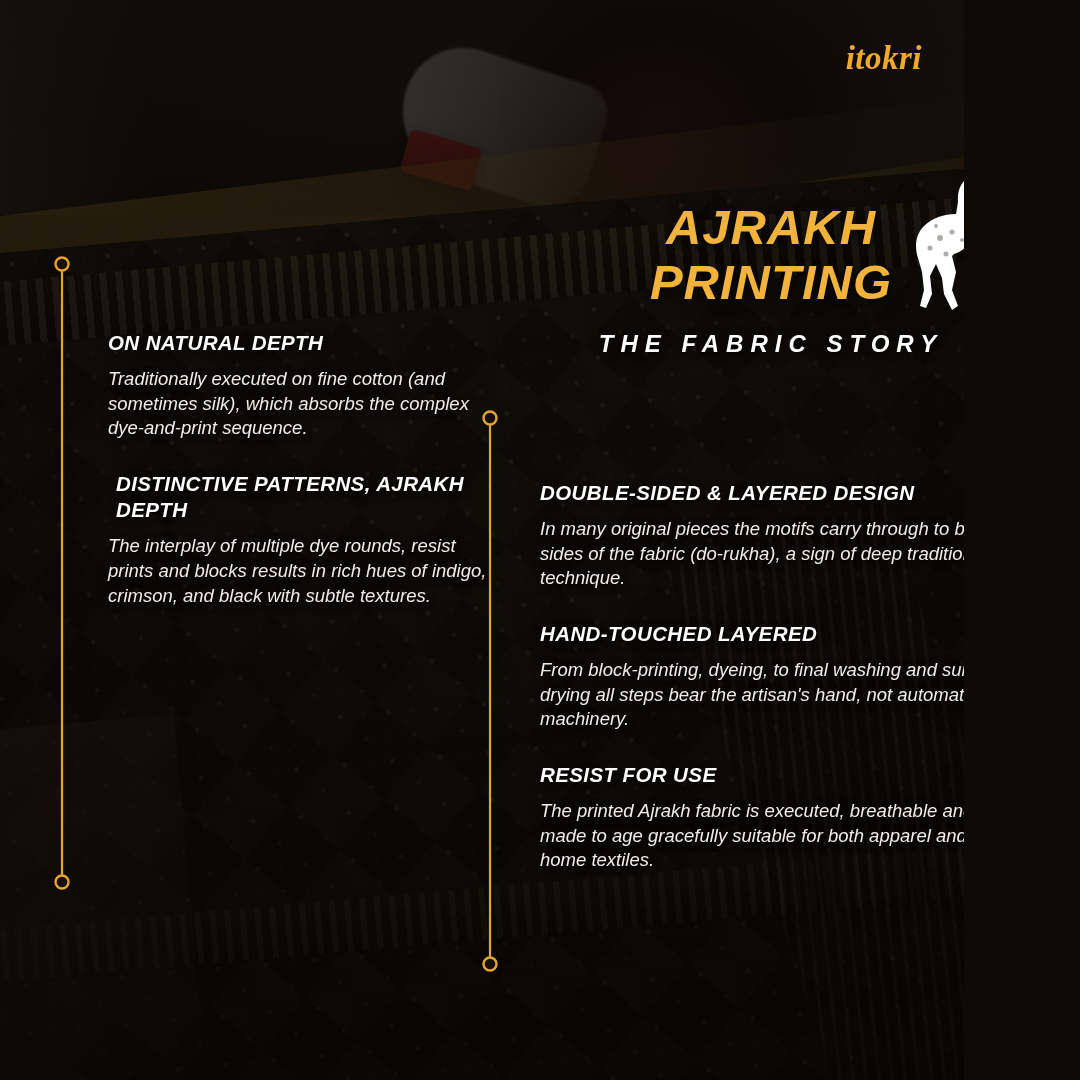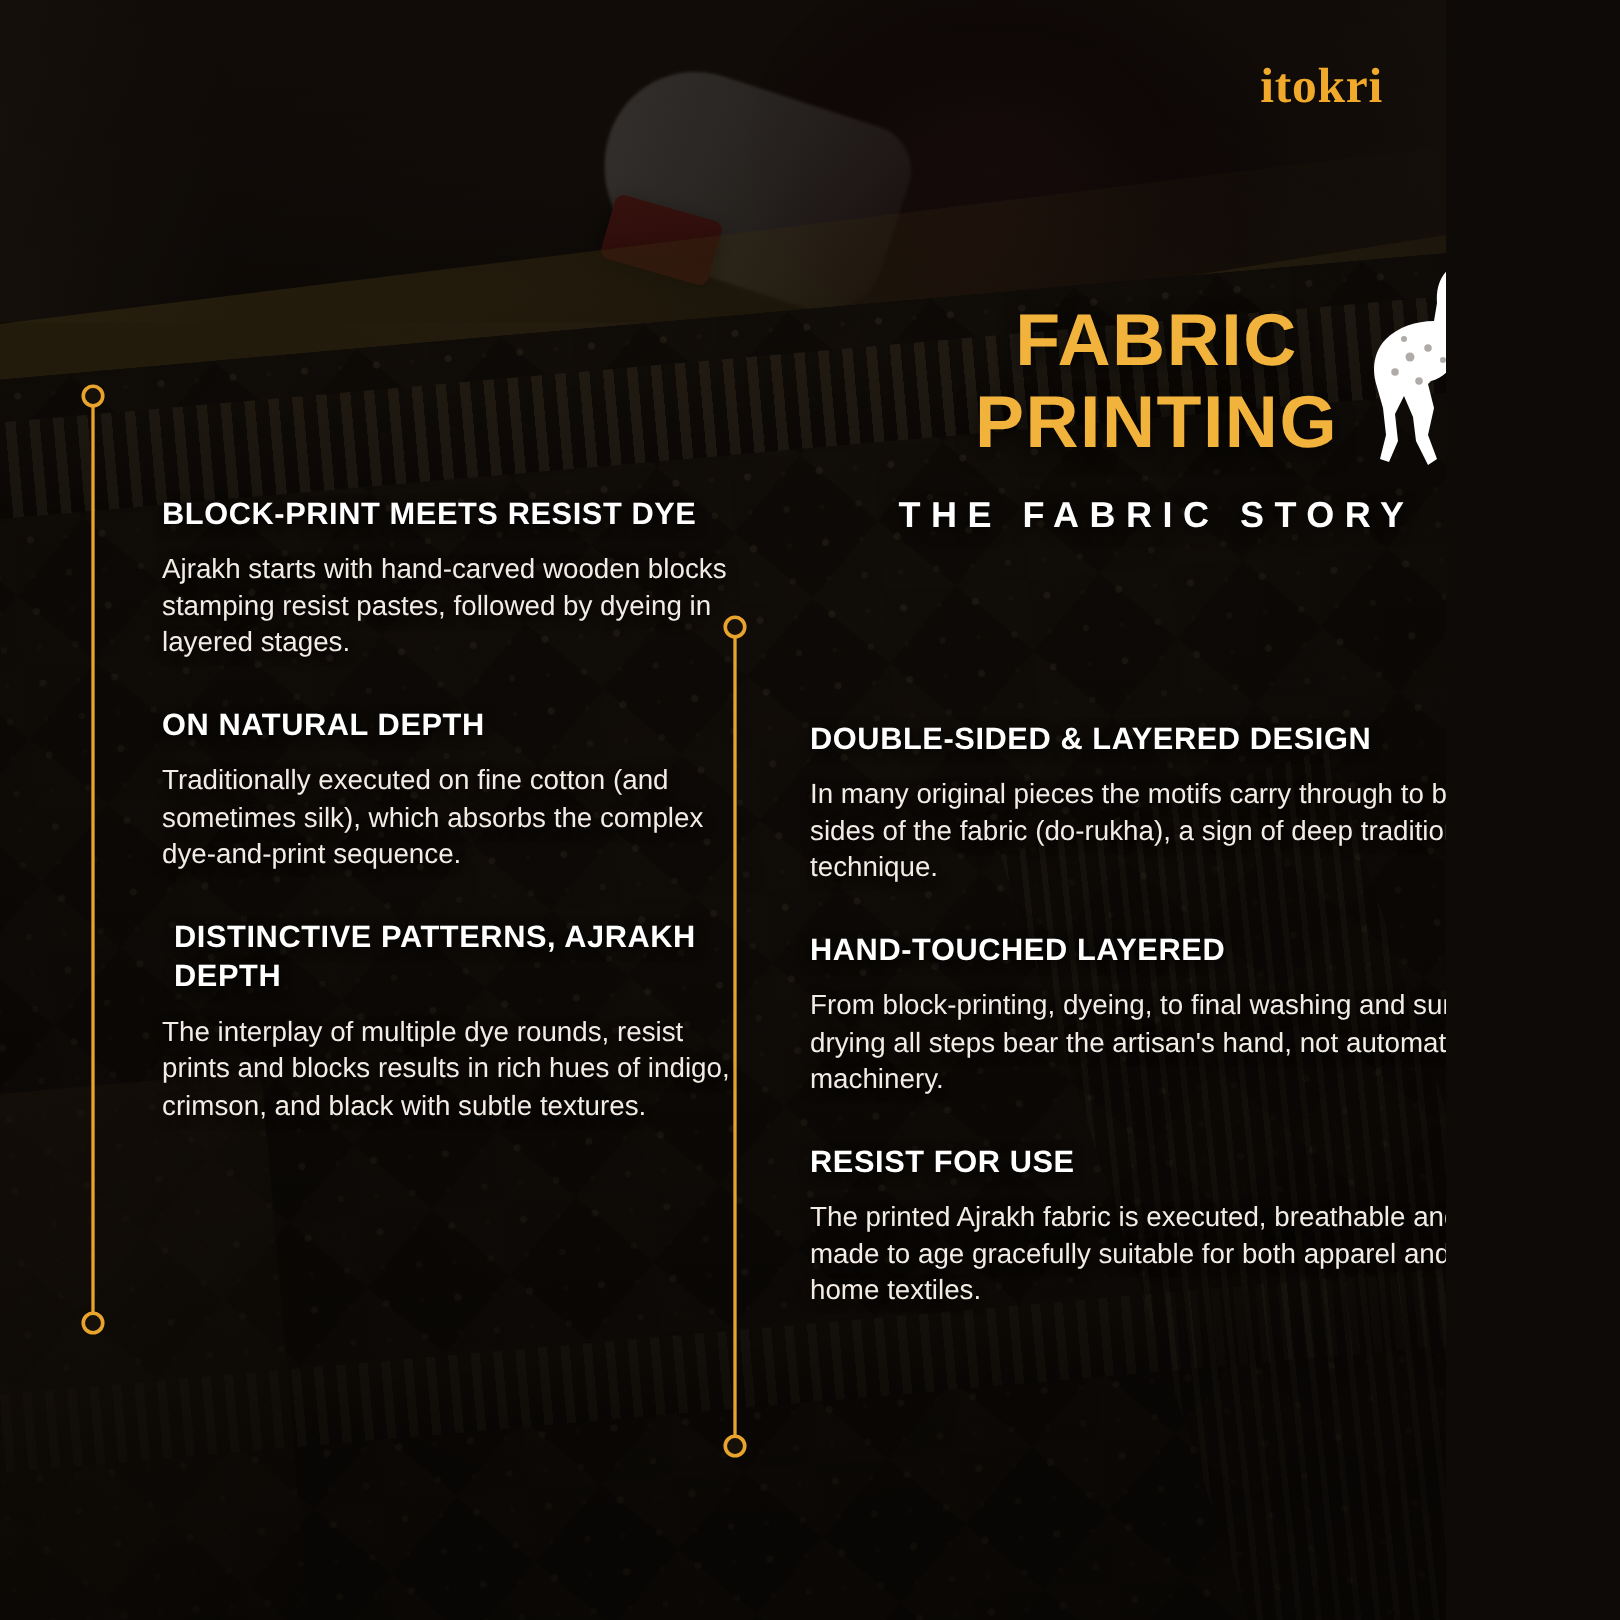--- a/index.html
+++ b/index.html
@@ -7,20 +7,21 @@
     padding: 0;
     background: #0d0a07;
   }
   .canvas {
     position: relative;
     width: 964px;
     height: 1080px;
     overflow: hidden;
     font-family: "Liberation Sans", sans-serif;
     background: #b91c1c;
+    font-style: italic;
   }
 
   
   .bg {
     position: absolute;
     inset: 0;
     background:
       radial-gradient(ellipse 60% 40% at 52% 8%, rgba(80,60,48,0.85) 0%, rgba(25,18,12,0.95) 70%),
       linear-gradient(160deg, #2b2119 0%, #1c1510 30%, #140f0b 65%, #0f0b08 100%);
   }
@@ -253,45 +254,41 @@
           <circle cx="62" cy="72" r="2"></circle>
         <circle cx="46" cy="86" r="2.5"></circle>
           <circle cx="70" cy="40" r="2"></circle>
         <circle cx="78" cy="30" r="2"></circle>
           <circle cx="36" cy="58" r="2"></circle>
       </g>
     </svg>
 
     <div class="headline-wrap">
       <h1 class="headline">
-        <span>FABRIC</span><br>
+        <span>AJRAKH</span><br>
         <span>PRINTING</span>
       </h1>
       <div class="subhead">THE FABRIC STORY</div>
     </div>
 
     <svg class="connector" viewBox="0 0 1080 1080">
       <g stroke="#e8a42c" stroke-width="2.2" fill="none">
         <path d="M62 270 L62 882"></path>
         <path d="M490 418 L490 964"></path>
       </g>
       <g fill="#15100a" stroke="#e8a42c" stroke-width="2.4">
         <circle cx="62" cy="264" r="6.5"></circle>
         <circle cx="62" cy="882" r="6.5"></circle>
         <circle cx="490" cy="418" r="6.5"></circle>
         <circle cx="490" cy="964" r="6.5"></circle>
       </g>
     </svg>
 
     <div class="col col-left">
       <div class="item">
-        <h2 class="item-title">BLOCK-PRINT MEETS RESIST DYE</h2>
-        <p class="item-body">Ajrakh starts with hand-carved wooden blocks stamping resist pastes, followed by dyeing in layered stages.</p>
-      </div>
-      <div class="item">
         <h2 class="item-title">ON NATURAL DEPTH</h2>
         <p class="item-body">Traditionally executed on fine cotton (and sometimes silk), which absorbs the complex dye-and-print sequence.</p>
       </div>
       <div class="item">
         <h2 class="item-title indent-title"> DISTINCTIVE PATTERNS, AJRAKH DEPTH</h2>
         <p class="item-body">The interplay of multiple dye rounds, resist prints and blocks results in rich hues of indigo, crimson, and black with subtle textures.</p>
       </div>
     </div>
 
     <div class="col col-right">

